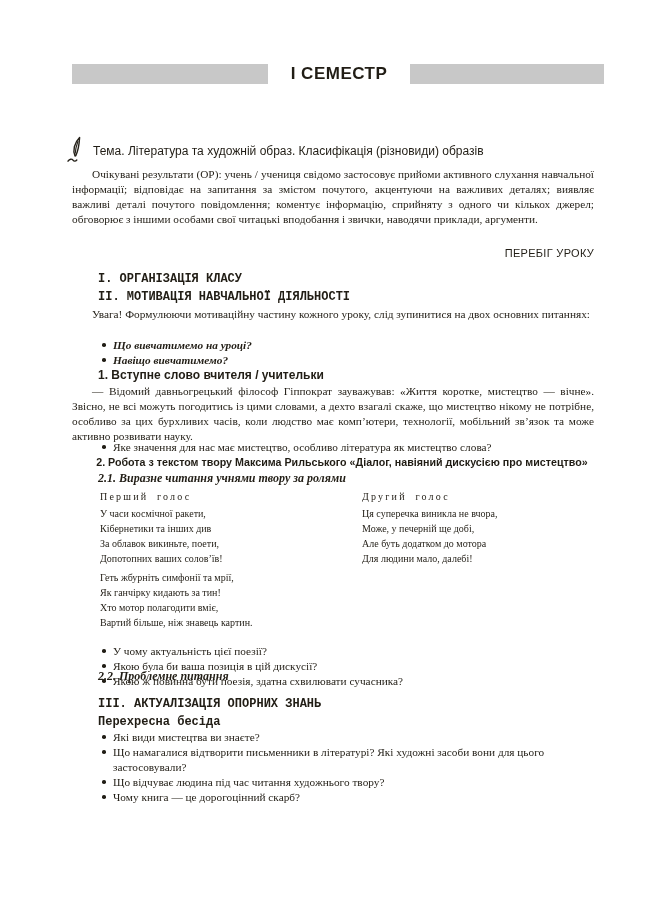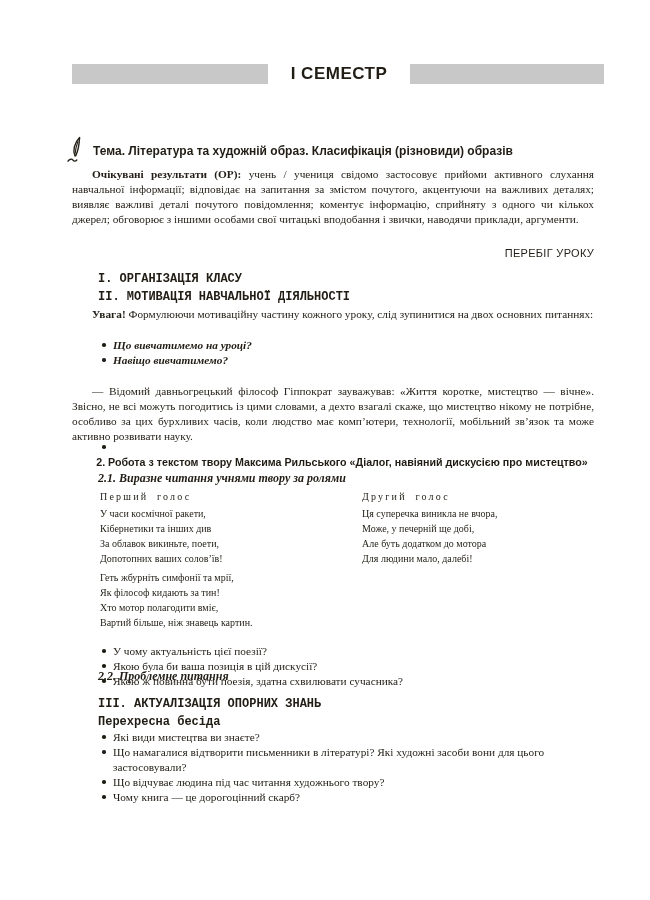--- a/index.html
+++ b/index.html
@@ -15,24 +15,24 @@
   .sem-bar{height:20px;background:#c8c8c8;}
   .sem-bar.l{width:196px;}
   .sem-bar.r{width:194px;}
   .sem-title{flex:1;text-align:center;font-weight:bold;font-size:17px;
     letter-spacing:.5px;line-height:20px;}
 
   .vstup{top:115px;text-align:center;font-weight:bold;font-size:15px;letter-spacing:.4px;}
 
   .theme-row{top:138px;display:flex;align-items:flex-start;}
   .pen{flex:0 0 auto;margin-left:-7px;margin-top:-3px;}
-  .theme-text{font-weight:bold;font-size:12px;margin-top:6px;margin-left:2px;}
+  .theme-text{font-weight:normal;font-size:12px;margin-top:6px;margin-left:2px;}
 
   .body-p{font-size:11.3px;line-height:15px;text-align:justify;text-indent:20px;}
-  .body-p b{font-weight:bold;}
+  .body-p b{font-weight:normal;}
 
   .flow-title{top:247px;text-align:right;font-size:11px;letter-spacing:.3px;}
 
   .h-stage{font-weight:bold;font-size:12px;padding-left:26px;line-height:15px;font-family:Liberation Mono, monospace;}
   .h-num{font-weight:bold;font-size:12px;padding-left:26px;line-height:15px;}
   .h-num.fit{white-space:nowrap;transform:scaleX(.93);transform-origin:left top;font-size:11.5px;}
   .h-sub{font-weight:bold;font-style:italic;font-size:12px;padding-left:26px;line-height:15px;}
 
   .bullets{font-size:11.3px;line-height:15px;}
   .b-row{position:relative;padding-left:41px;}
@@ -89,41 +89,43 @@
     <div class="b-row">
       <span class="b-dot"></span>
       <span class="b-text">Що вивчатимемо на уроці?</span>
     </div>
     <div class="b-row">
       <span class="b-dot"></span>
       <span class="b-text">Навіщо вивчатимемо?</span>
     </div>
   </div>
 
+  <div class="blk h-num sans" style="top:368px;">1. Вступне слово вчителя / учительки</div>
 
   <p class="blk body-p" style="top:384px;margin:0;">— Відомий давньогрецький філософ Гіппократ зауважував: «Життя коротке, мистецтво — вічне». Звісно, не всі можуть погодитись із цими словами, а дехто взагалі скаже, що мистецтво нікому не потрібне, особливо за цих бурхливих часів, коли людство має комп’ютери, технології, мобільний зв’язок та може активно розвивати науку.</p>
 
   <div class="blk bullets" style="top:440px;">
     <div class="b-row">
       <span class="b-dot"></span>
+      <span class="b-text">Яке значення для нас має мистецтво, особливо література як мистецтво слова?</span>
     </div>
   </div>
 
   <div class="blk h-num sans fit" style="top:455px;">2. Робота з текстом твору Максима Рильського «Діалог, навіяний дискусією про мистецтво»</div>
   <div class="blk h-sub" style="top:471px;">2.1. Виразне читання учнями твору за ролями</div>
 
   <div class="blk poem">
     <div class="col1">
       <div class="voice-name">Перший голос</div>
       <div class="stanza">У часи космічної ракети,
 Кібернетики та інших див
 За облавок викиньте, поети,
 Допотопних ваших солов’їв!</div>
       <div class="stanza">Геть жбурніть симфонії та мрії,
-Як філософ кидають за тин!
+Як ганчірку кидають за тин!
 Хто мотор полагодити вміє,
 Вартий більше, ніж знавець картин.</div>
     </div>
     <div class="col2">
       <div class="voice-name">Другий голос</div>
       <div class="stanza">Ця суперечка виникла не вчора,
 Може, у печерній ще добі,
 Але буть додатком до мотора
 Для людини мало, далебі!</div>
     </div>

